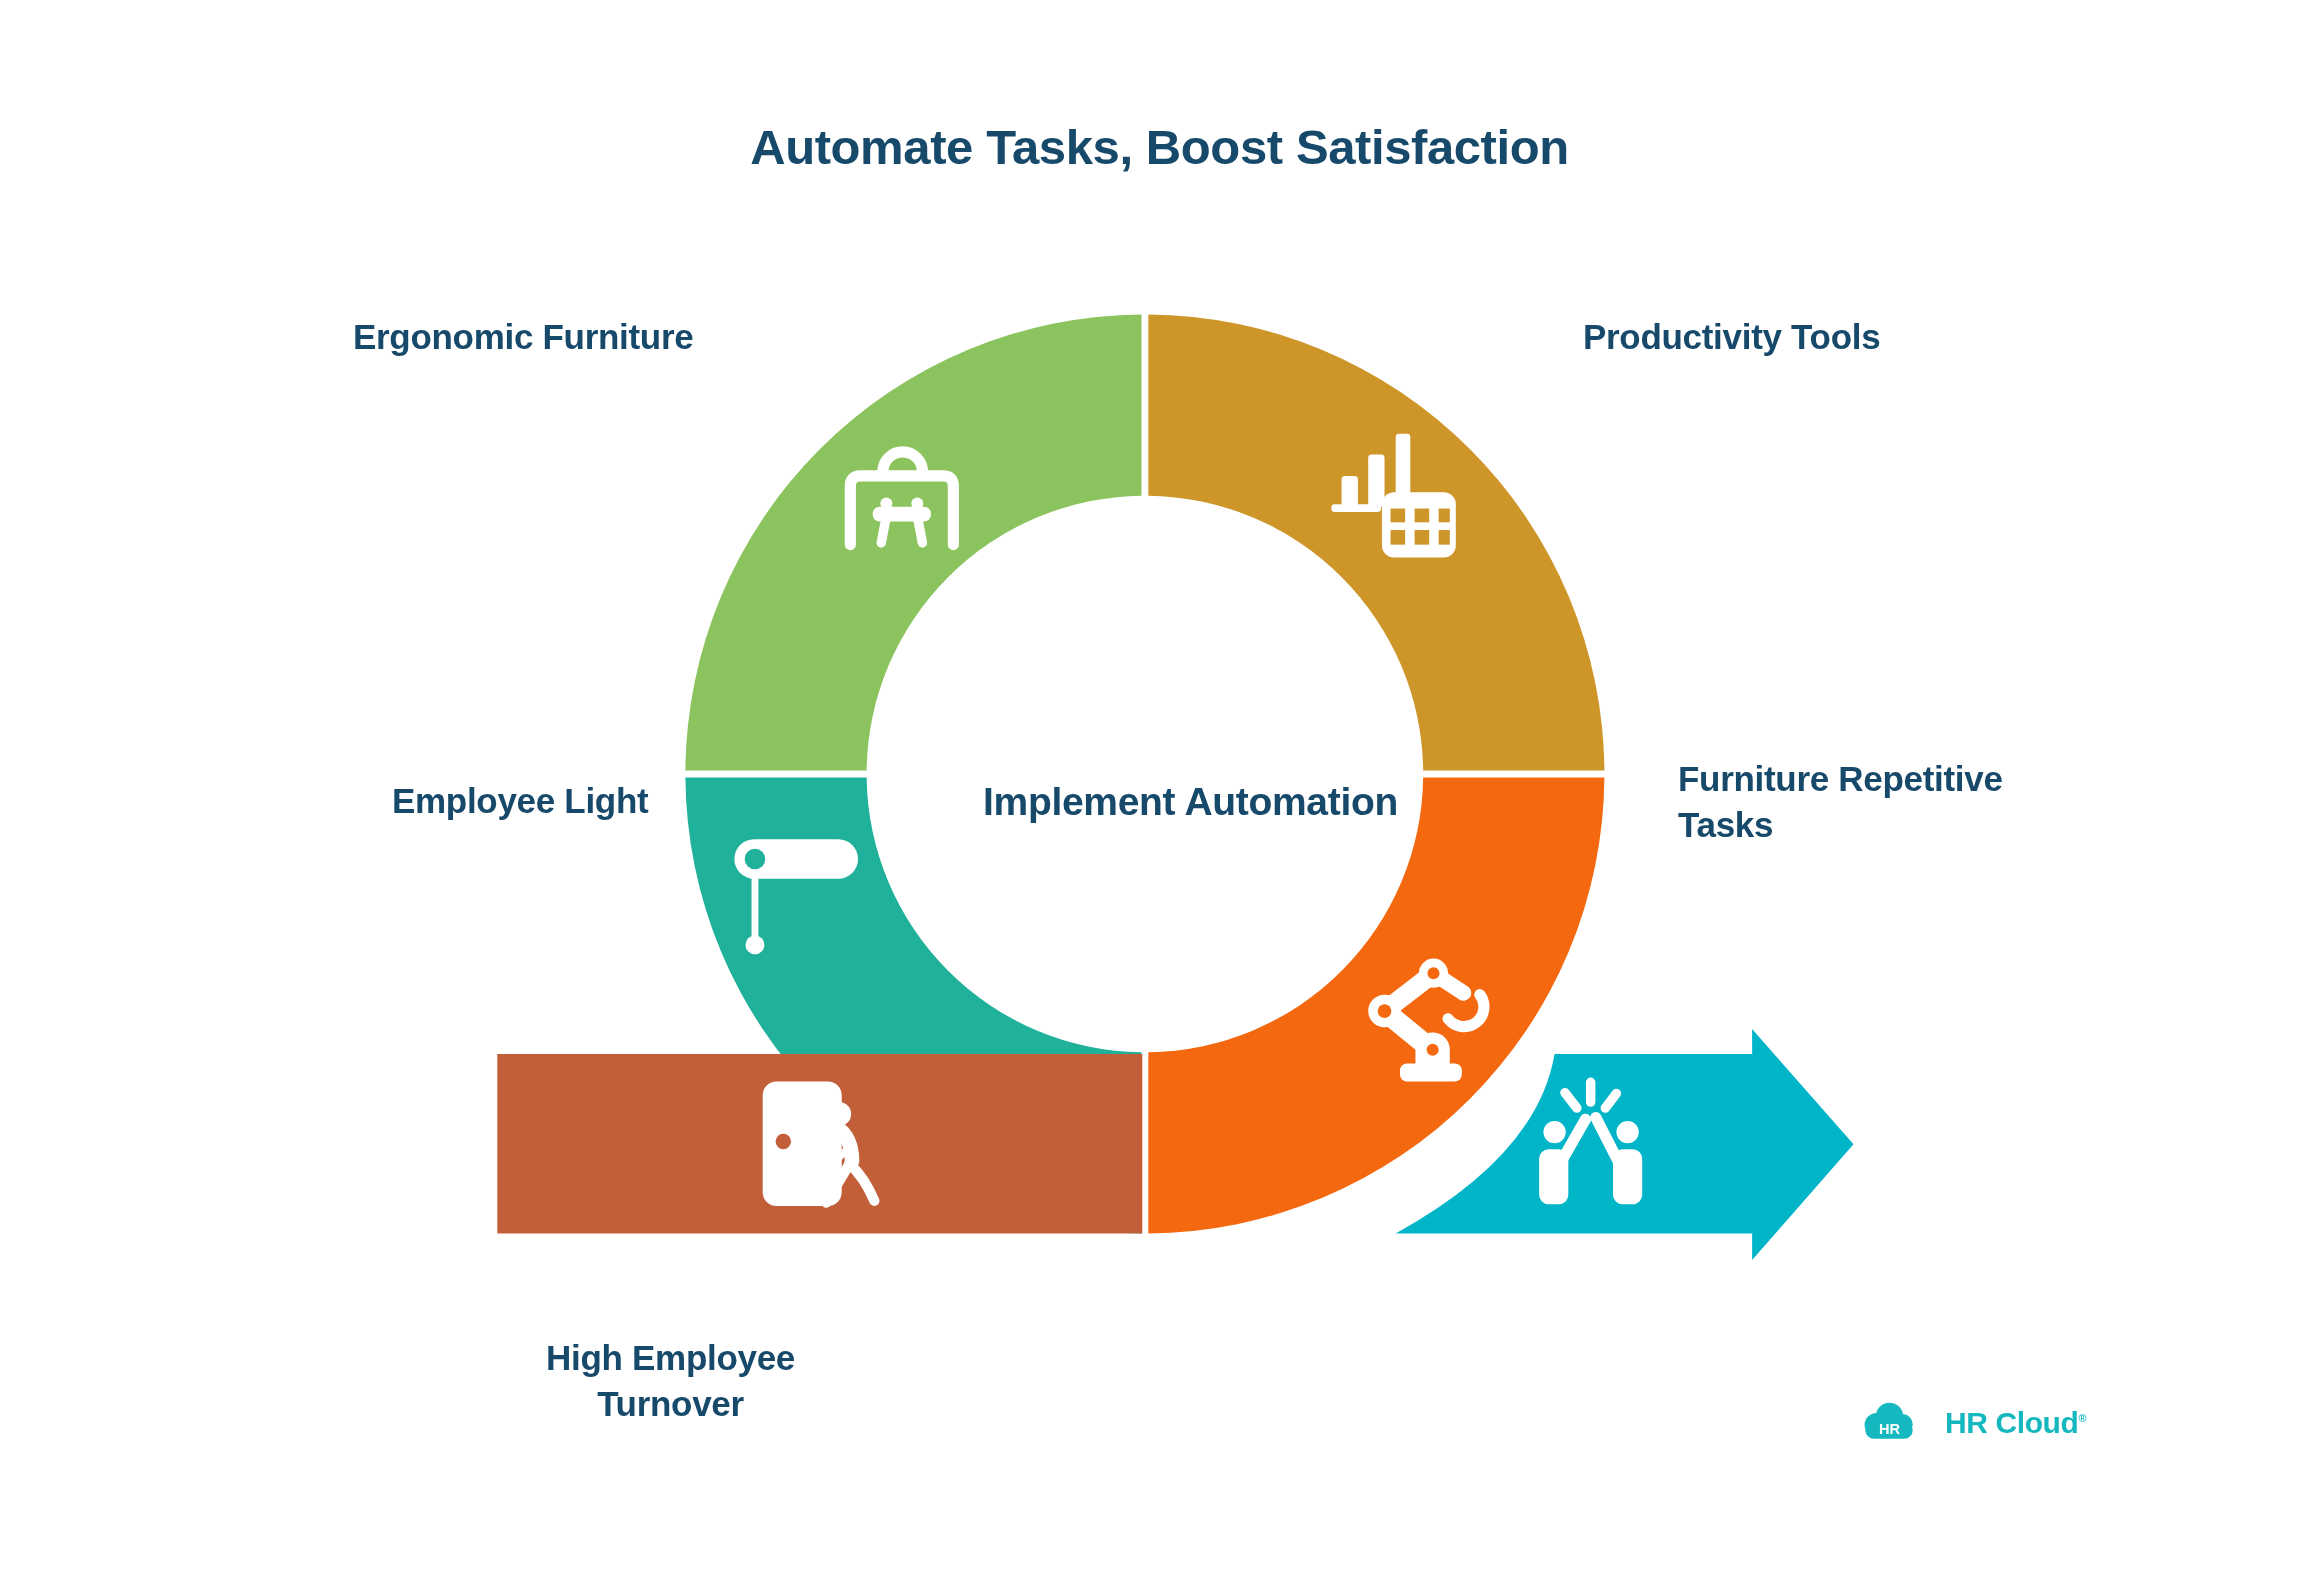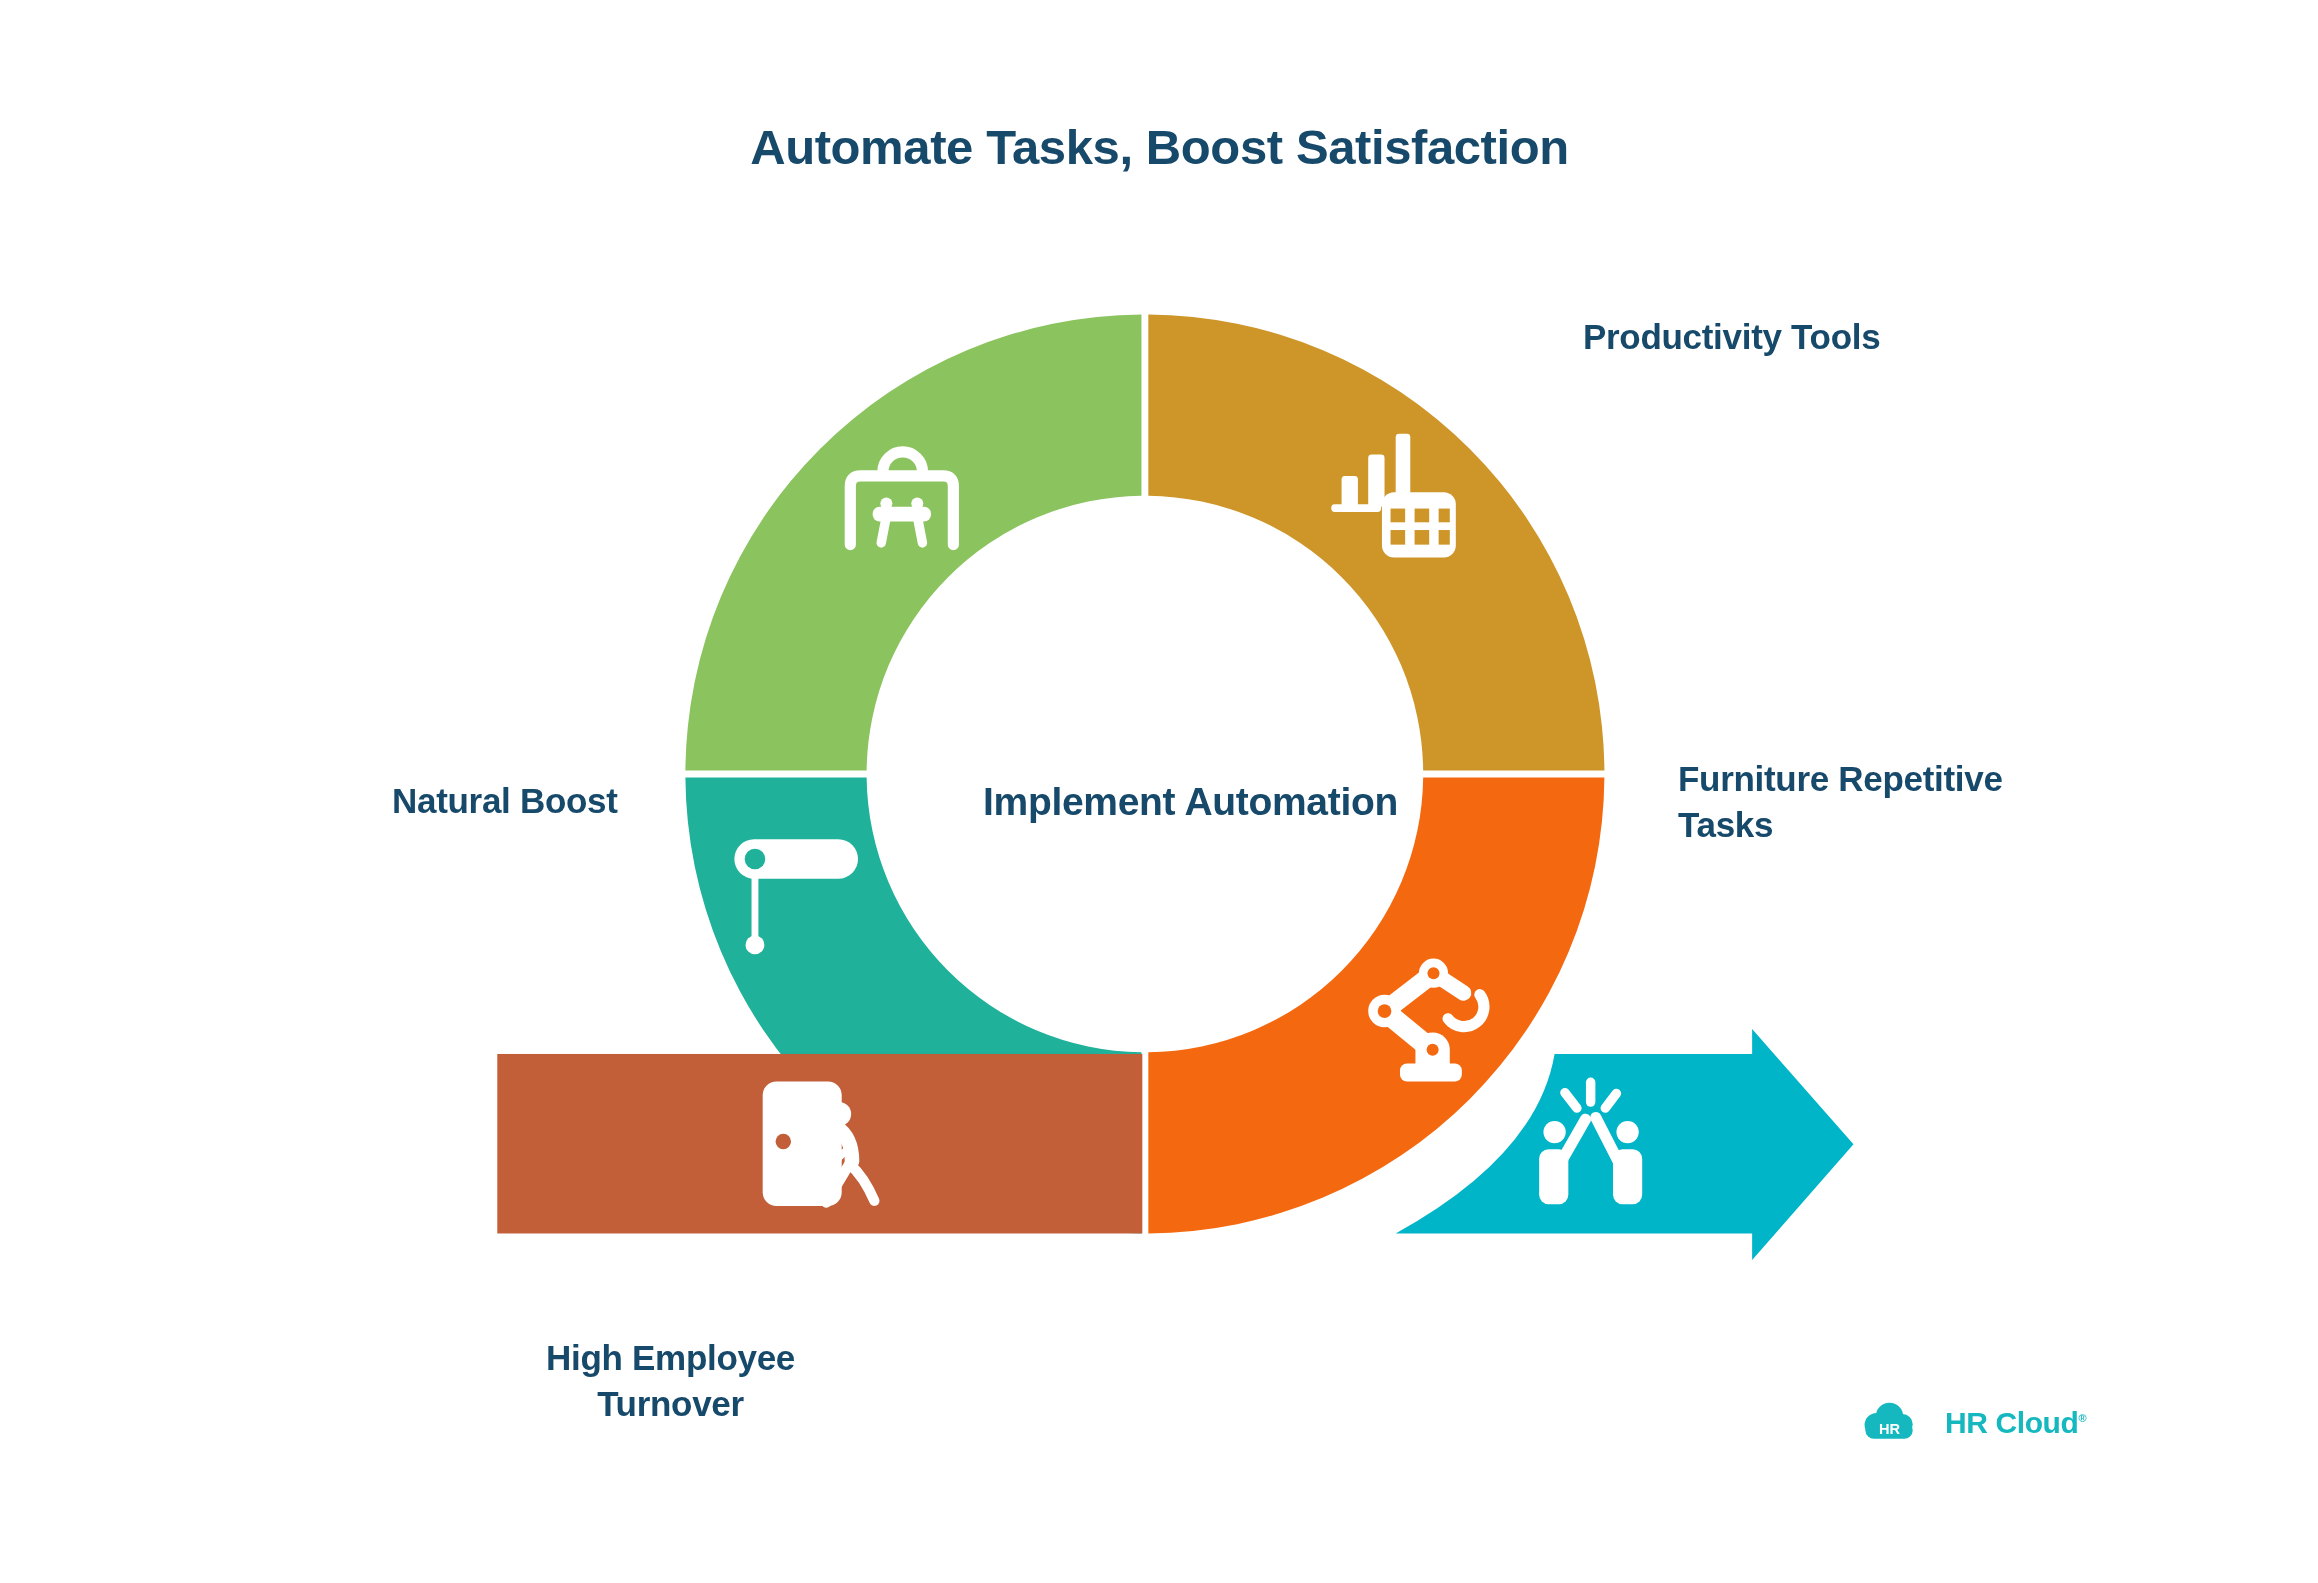--- a/index.html
+++ b/index.html
@@ -138,24 +138,25 @@
       <rect x="1878" y="1338" width="34" height="64" rx="11" fill="#FFFFFF"></rect>
       <path d="M 1818 1352 L 1846 1303" stroke="#FFFFFF" stroke-width="13" stroke-linecap="round" fill="none"></path>
       <path d="M 1884 1352 L 1858 1301" stroke="#FFFFFF" stroke-width="13" stroke-linecap="round" fill="none"></path>
     </g>
   </svg>
 
   <div class="title">Automate Tasks, Boost Satisfaction</div>
 
   <div class="center-lbl">Implement Automation</div>
 
+  <div class="lbl" style="left:353px; top:314px;">Ergonomic Furniture</div>
 
   <div class="lbl" style="left:1583px; top:314px;">Productivity Tools</div>
 
-  <div class="lbl" style="left:392px; top:778px;">Natural Boost</div>
+  <div class="lbl" style="left:392px; top:778px;">Employee Light</div>
 
   <div class="lbl" style="left:1678px; top:756px;">Furniture Repetitive
 Tasks</div>
 
   <div class="lbl centered" style="left:447px; top:1295px; width:447px;margin-top:40px;">High Employee
 Turnover</div>
 
 
   <div class="logo">
     <svg width="55" height="43" viewBox="0 0 64 50">

